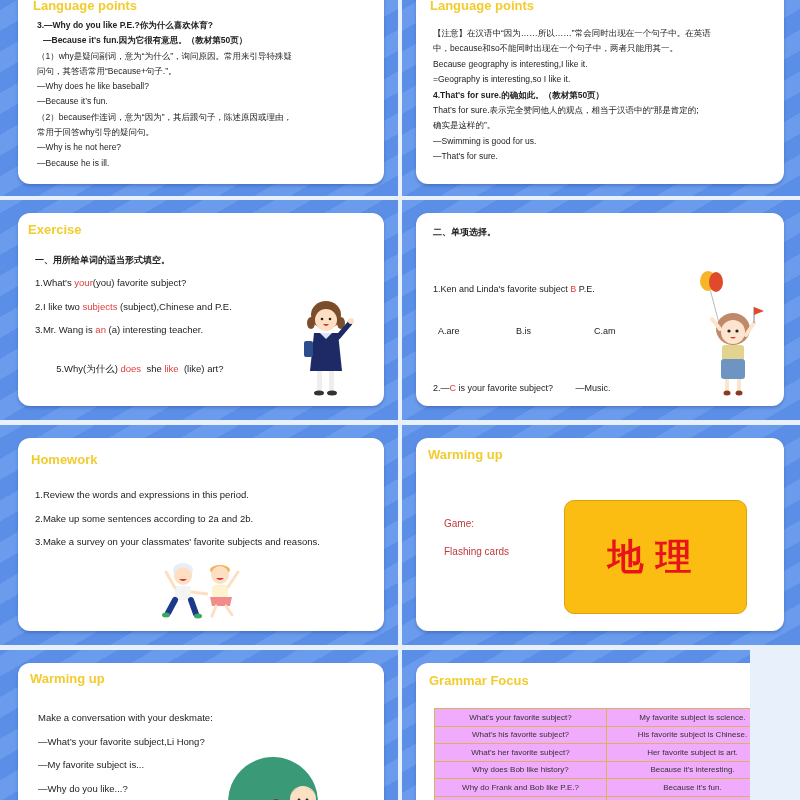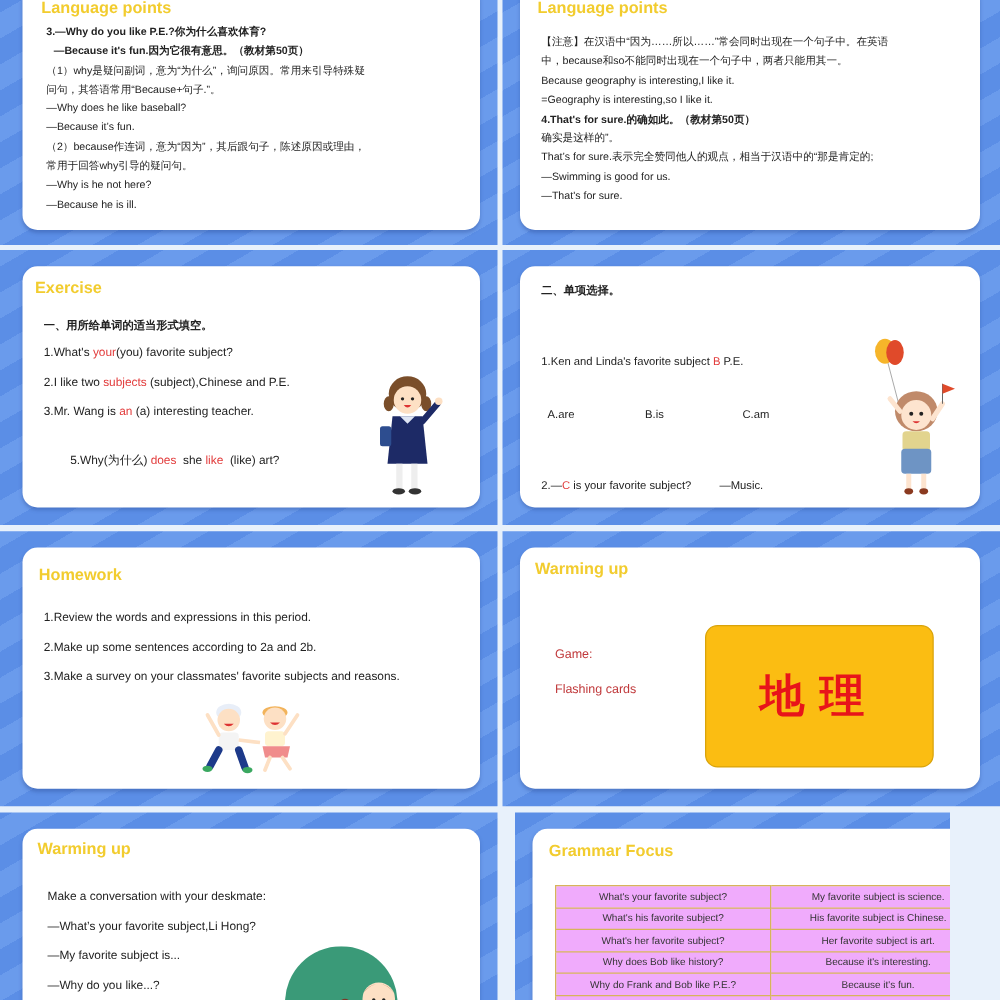--- a/index.html
+++ b/index.html
@@ -63,22 +63,22 @@
 
 <div class="slide" style="left:402px;top:0;width:398px;height:196px;">
   <div class="card" style="left:14px;top:-12px;width:368px;height:196px;">
     <div class="title" style="left:14px;top:10px;">Language points</div>
     <div class="txt" style="left:17px;top:38px;font-size:8.5px;line-height:15.4px;">
       <span class="line">【注意】在汉语中“因为……所以……”常会同时出现在一个句子中。在英语</span>
       <span class="line">中，because和so不能同时出现在一个句子中，两者只能用其一。</span>
       <span class="line">Because geography is interesting,I like it.</span>
       <span class="line">=Geography is interesting,so I like it.</span>
       <span class="line b">4.That's for sure.的确如此。（教材第50页）</span>
+      <span class="line">That’s for sure.表示完全赞同他人的观点，相当于汉语中的“那是肯定的;</span>
       <span class="line">确实是这样的”。</span>
-      <span class="line">That’s for sure.表示完全赞同他人的观点，相当于汉语中的“那是肯定的;</span>
       <span class="line">—Swimming is good for us.</span>
       <span class="line">—That's for sure.</span>
     </div>
   </div>
 </div>
 
 <div class="slide" style="left:0;top:200px;width:398px;height:220px;">
   <div class="card" style="left:18px;top:13px;width:366px;height:193px;">
     <div class="title" style="left:10px;top:9px;">Exercise</div>
     <div class="txt b" style="left:17px;top:40px;font-size:9px;">一、用所给单词的适当形式填空。</div>
@@ -218,21 +218,21 @@
       <circle cx="85" cy="42" r="13" fill="#fde0c4"></circle>
       <path d="M72 38 Q85 22 98 38 Q92 30 85 30 Q78 30 72 38Z" fill="#8a5a34"></path>
       <circle cx="81" cy="43" r="1.4" fill="#222"></circle>
         <circle cx="89" cy="43" r="1.4" fill="#222"></circle>
       <path d="M52 46 Q58 38 64 46 L64 60 L52 60Z" fill="#7b3a2a"></path>
       <circle cx="28" cy="56" r="9" fill="#c98a5a"></circle>
     </svg>
   </div>
 </div>
 
-<div class="slide" style="left:412px;top:650px;width:348px;height:150px;">
+<div class="slide" style="left:402px;top:650px;width:348px;height:150px;">
   <div class="card" style="left:14px;top:13px;width:368px;height:160px;">
     <div class="title" style="left:13px;top:10px;">Grammar Focus</div>
     <table class="gt" style="left:18px;top:45px;">
       <tbody>
           <tr>
         <td>What's your favorite subject?</td>
         <td>My favorite subject is science.</td>
       </tr>
       <tr>
         <td>What's his favorite subject?</td>

